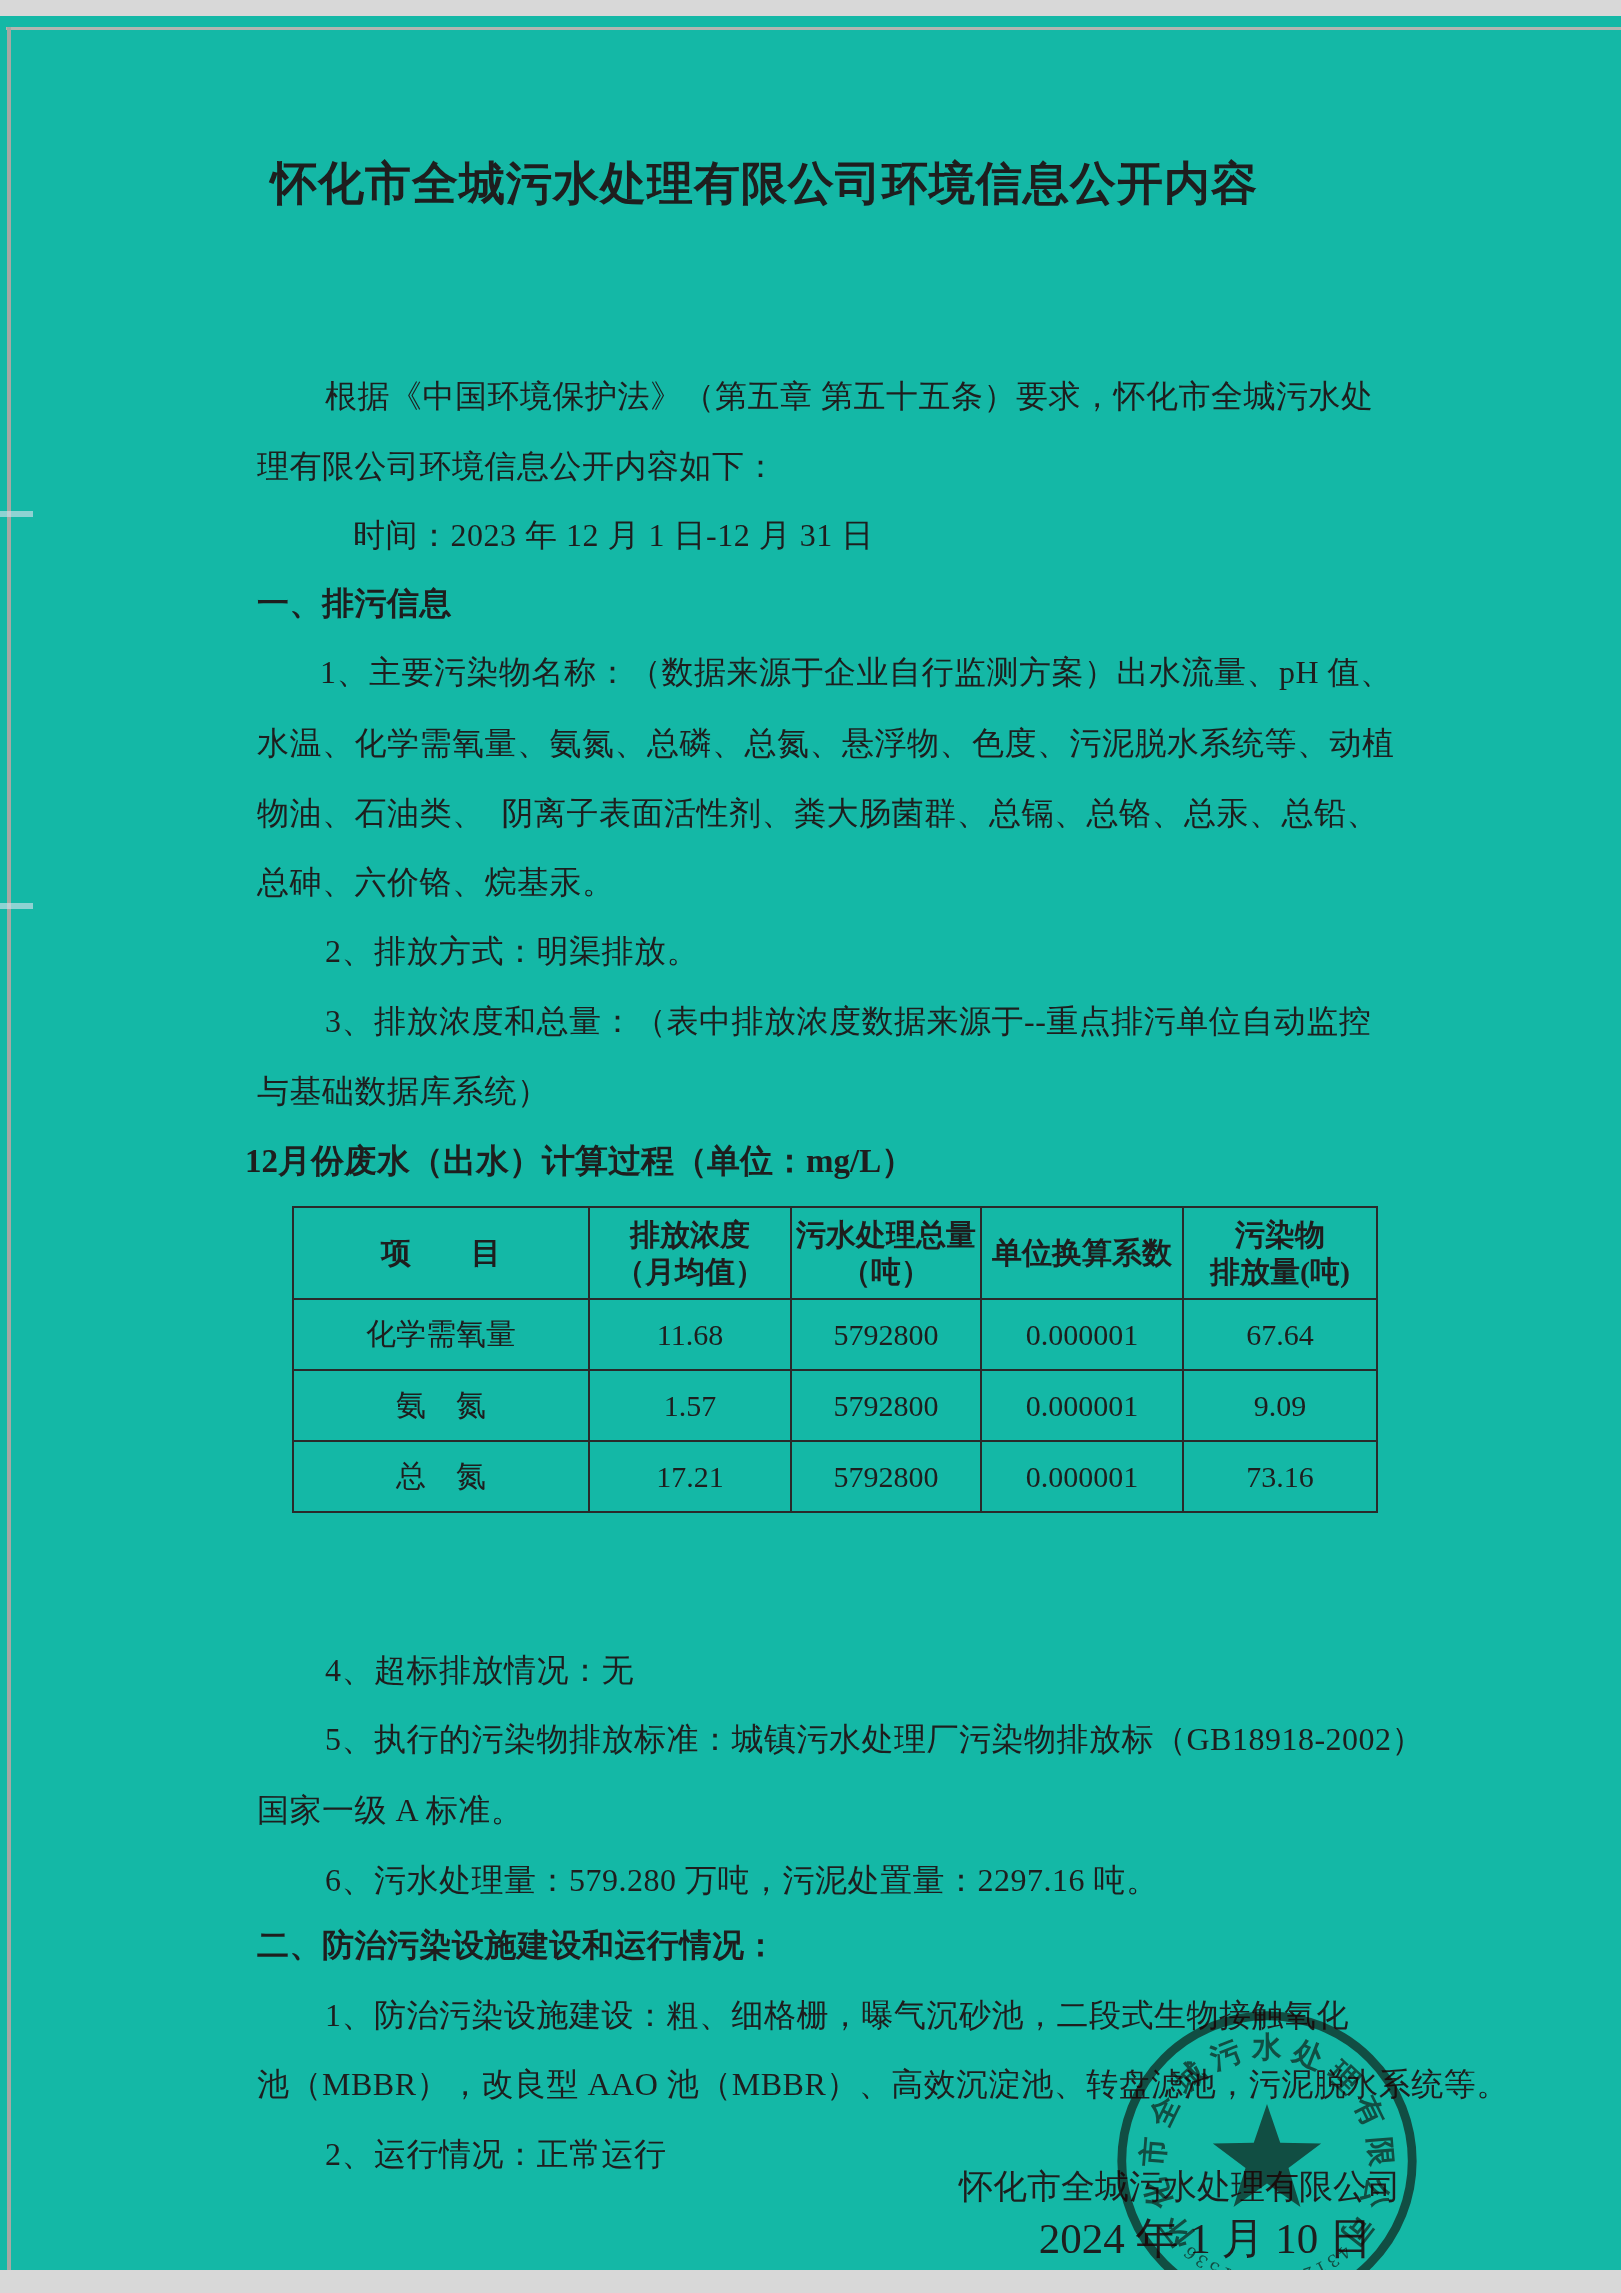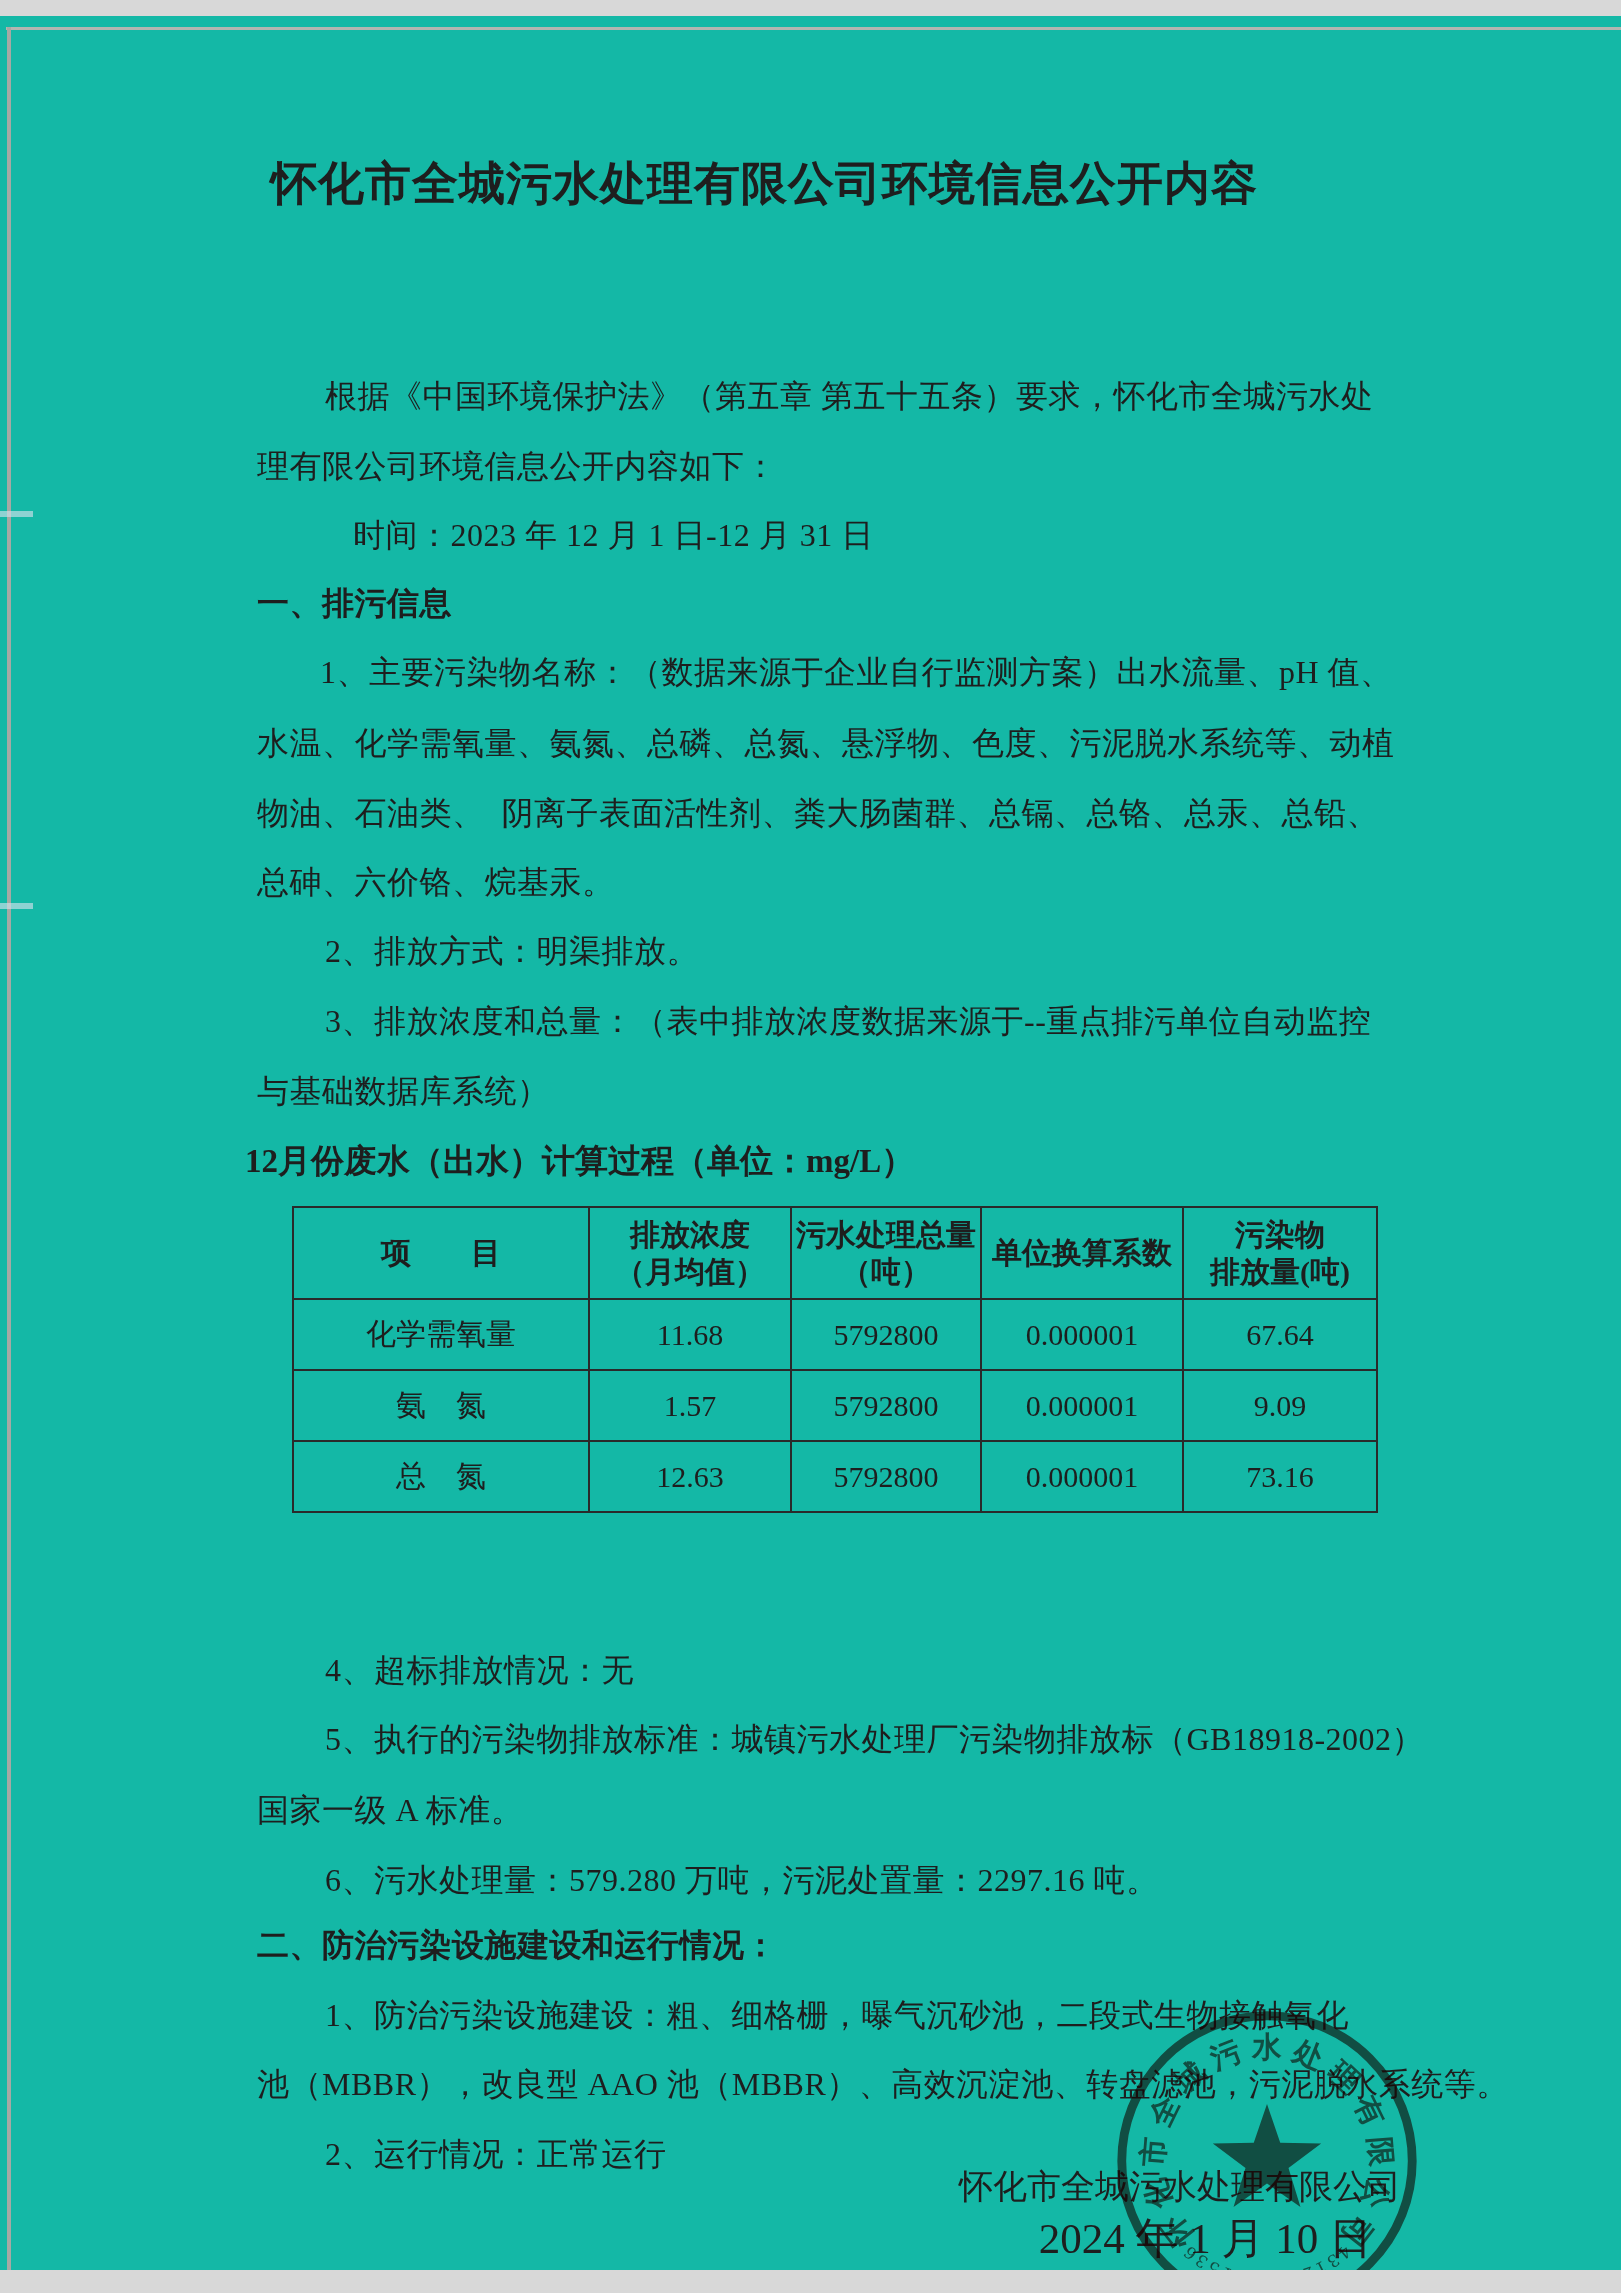--- a/index.html
+++ b/index.html
@@ -120,21 +120,21 @@
       </tr>
       <tr>
         <td>氨　氮</td>
         <td>1.57</td>
         <td>5792800</td>
         <td>0.000001</td>
         <td>9.09</td>
       </tr>
       <tr>
         <td>总　氮</td>
-        <td>12.63</td>
+        <td>17.21</td>
         <td>5792800</td>
         <td>0.000001</td>
         <td>73.16</td>
       </tr>
     </tbody>
   </table>
 
   <div class="line" style="left:325px;top:1635px">4、超标排放情况：无</div>
   <div class="line" style="left:325px;top:1704px">5、执行的污染物排放标准：城镇污水处理厂污染物排放标（GB18918-2002）</div>
   <div class="line" style="left:257px;top:1775px">国家一级 A 标准。</div>

